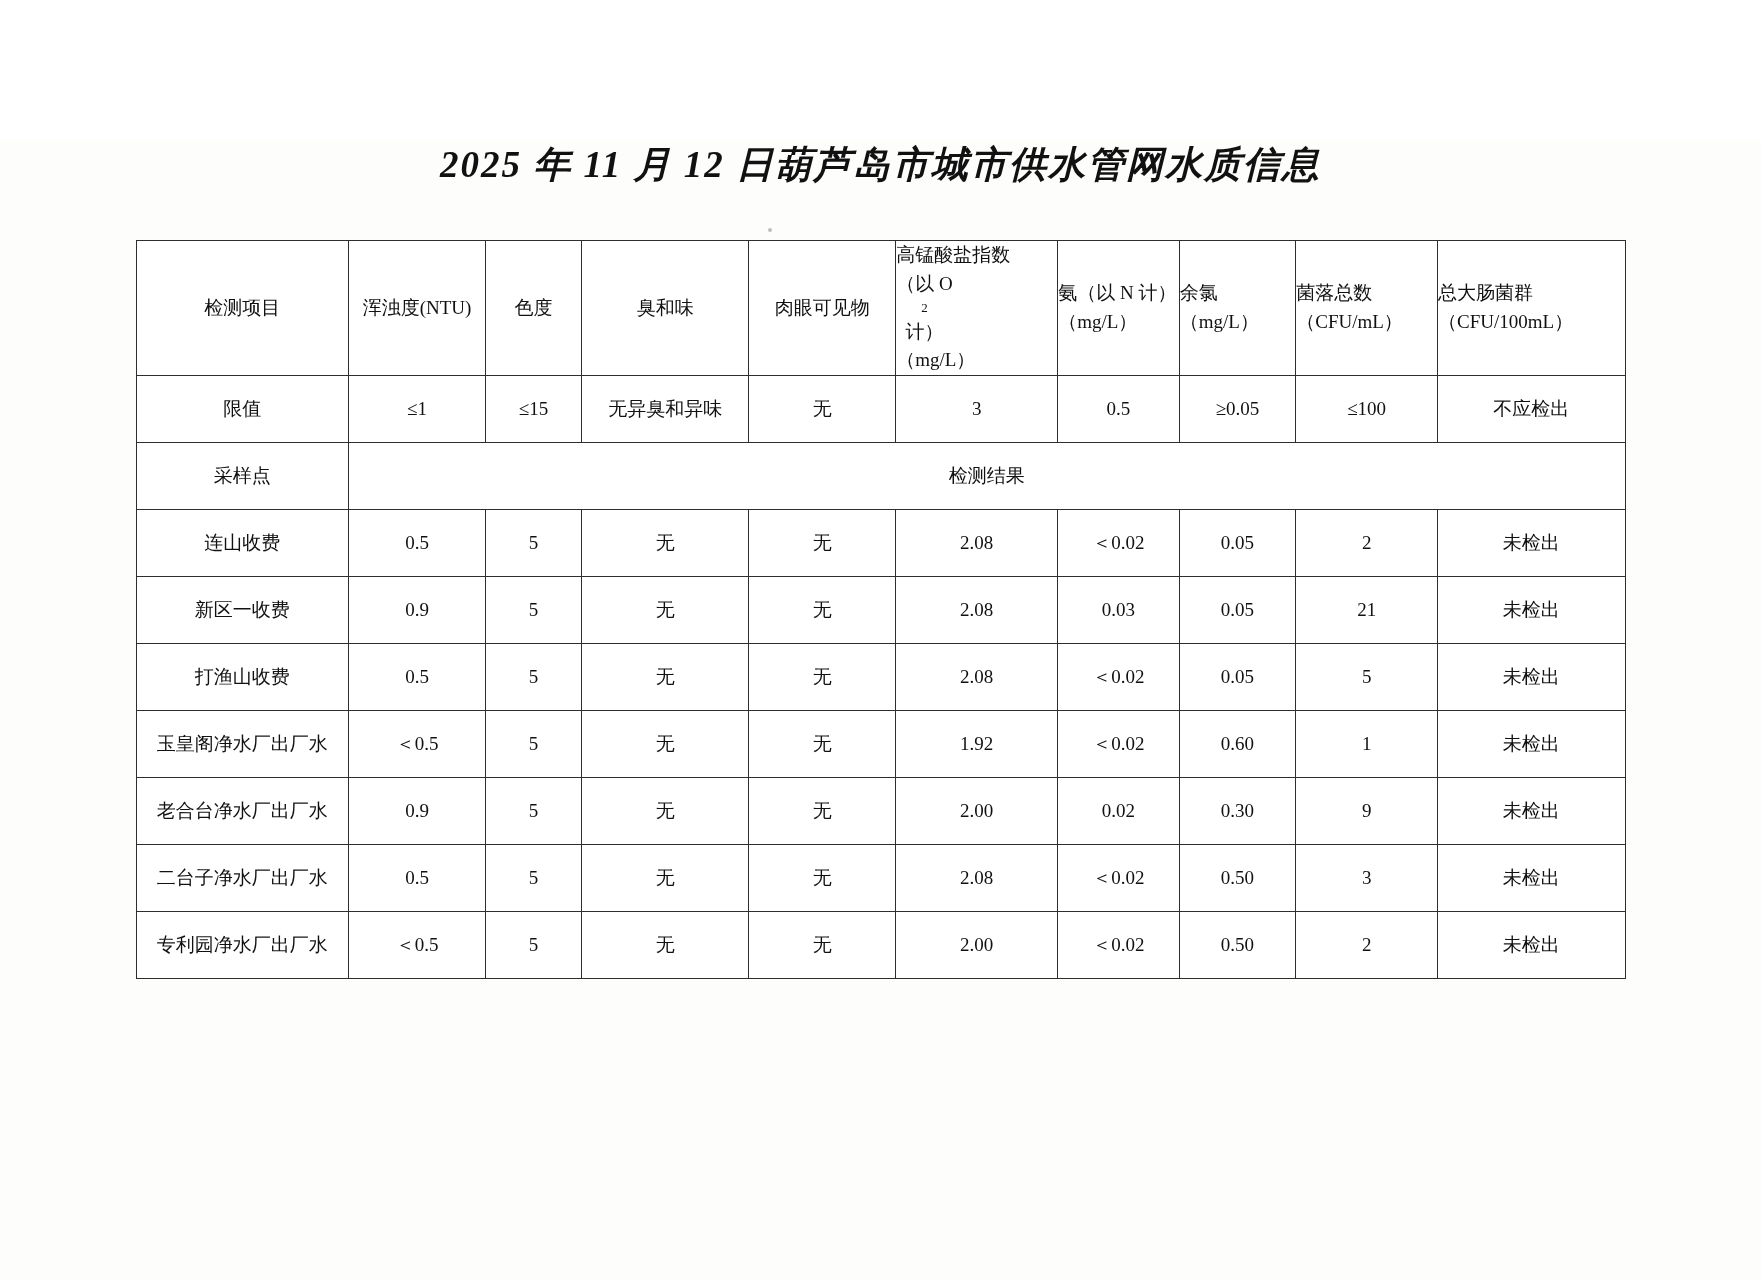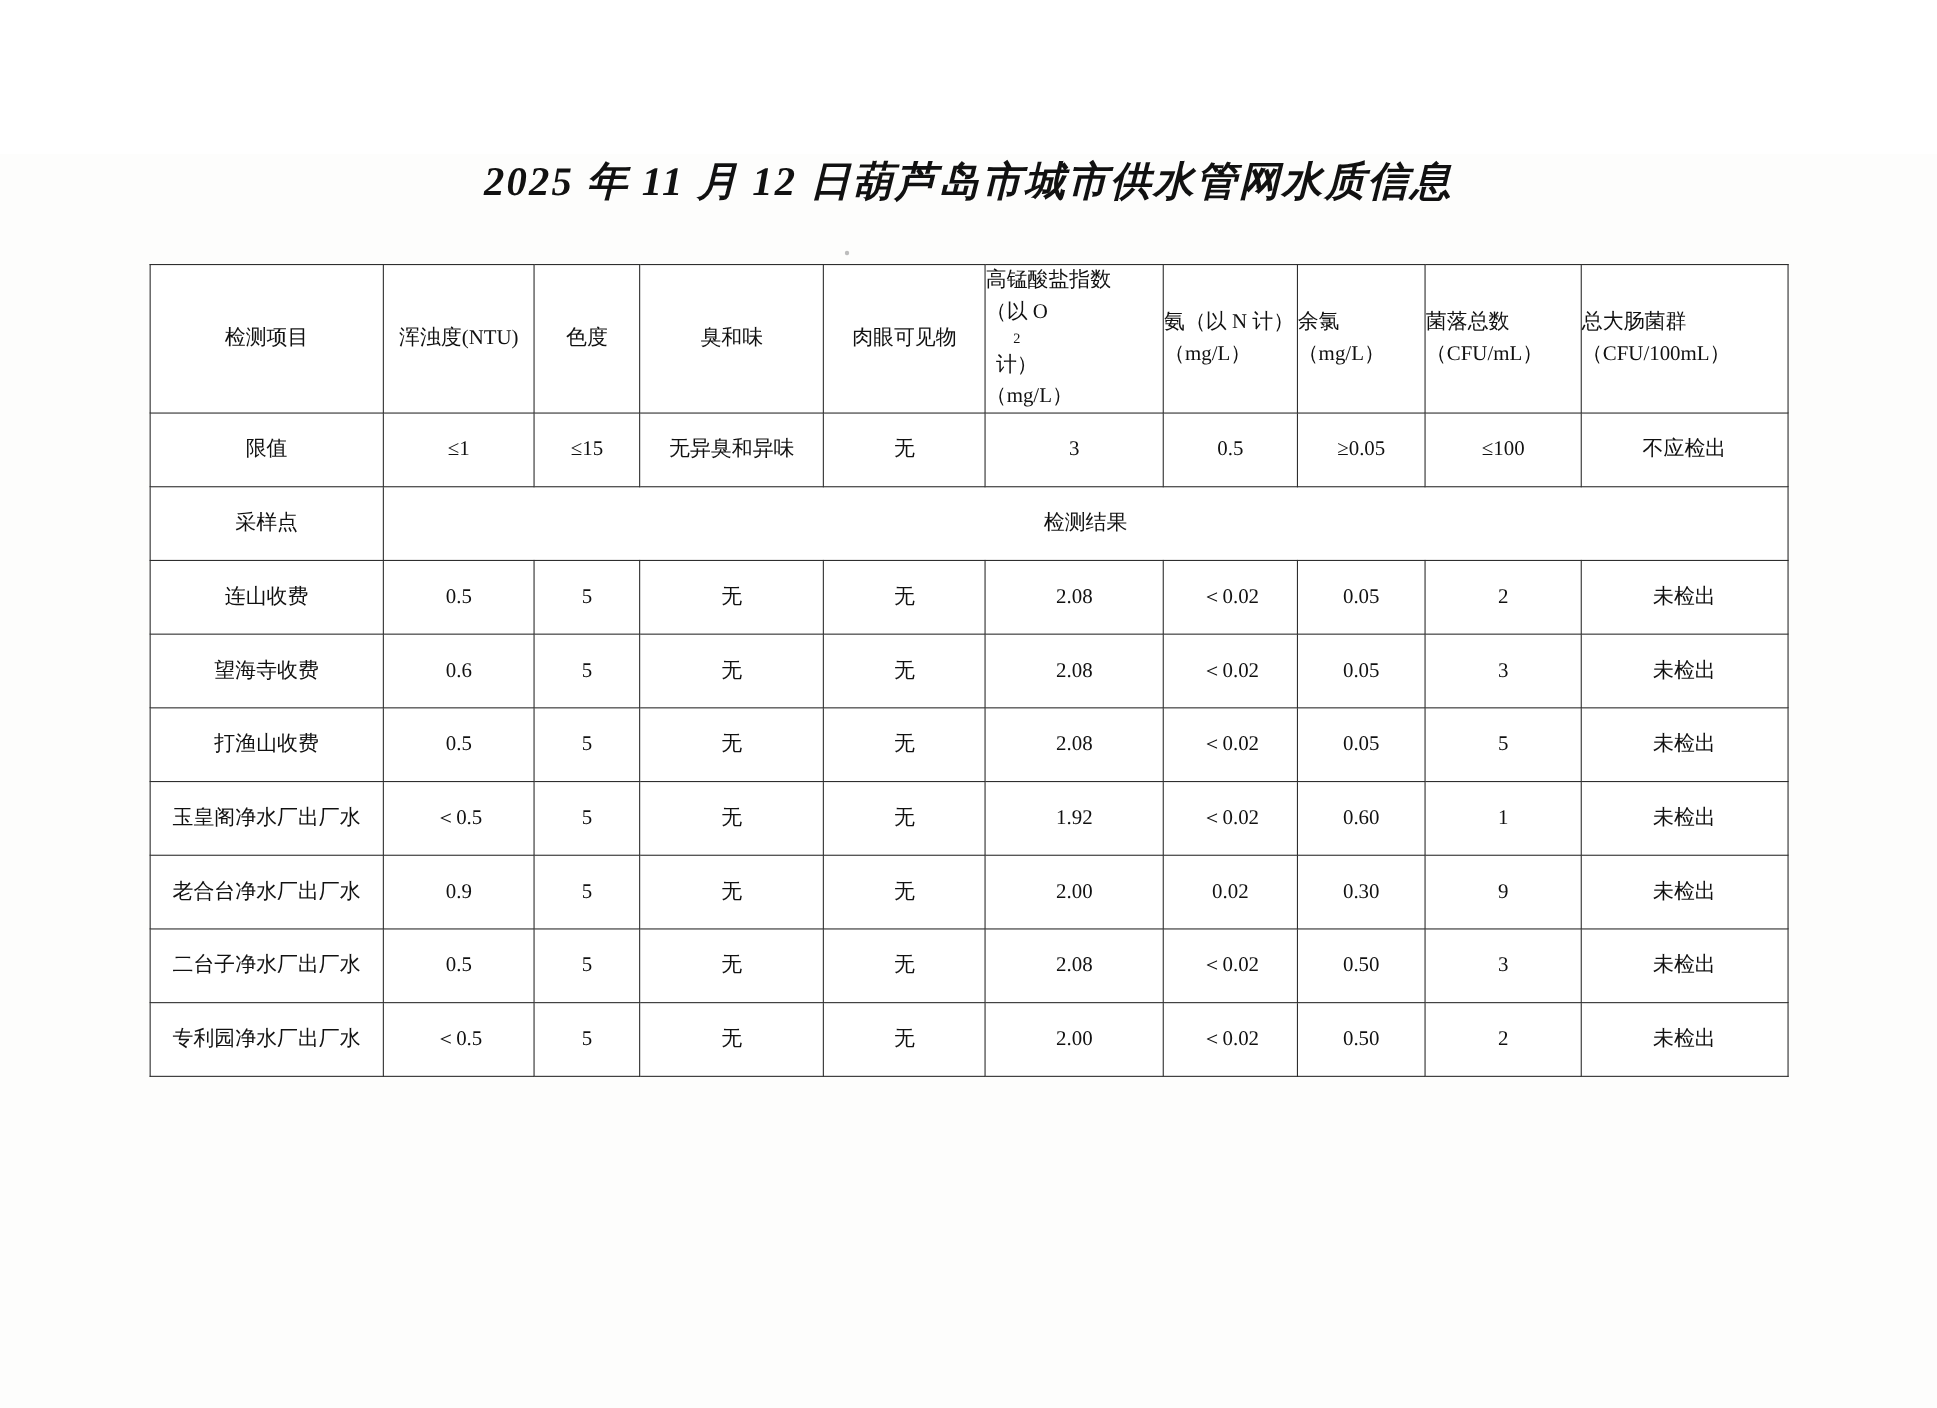--- a/index.html
+++ b/index.html
@@ -204,33 +204,33 @@
           <td>5</td>
           <td>无</td>
           <td>无</td>
           <td>2.08</td>
           <td>＜0.02</td>
           <td>0.05</td>
           <td>2</td>
           <td>未检出</td>
         </tr>
 
-
-        <tr>
-          <td>望海寺收费</td>
-          <td>0.6</td>
-          <td>5</td>
-          <td>无</td>
-          <td>无</td>
-          <td>2.08</td>
-          <td>＜0.02</td>
+        <tr>
+          <td>新区一收费</td>
+          <td>0.9</td>
+          <td>5</td>
+          <td>无</td>
+          <td>无</td>
+          <td>2.08</td>
+          <td>0.03</td>
           <td>0.05</td>
-          <td>3</td>
-          <td>未检出</td>
-        </tr>
+          <td>21</td>
+          <td>未检出</td>
+        </tr>
+
 
         <tr>
           <td>打渔山收费</td>
           <td>0.5</td>
           <td>5</td>
           <td>无</td>
           <td>无</td>
           <td>2.08</td>
           <td>＜0.02</td>
           <td>0.05</td>

